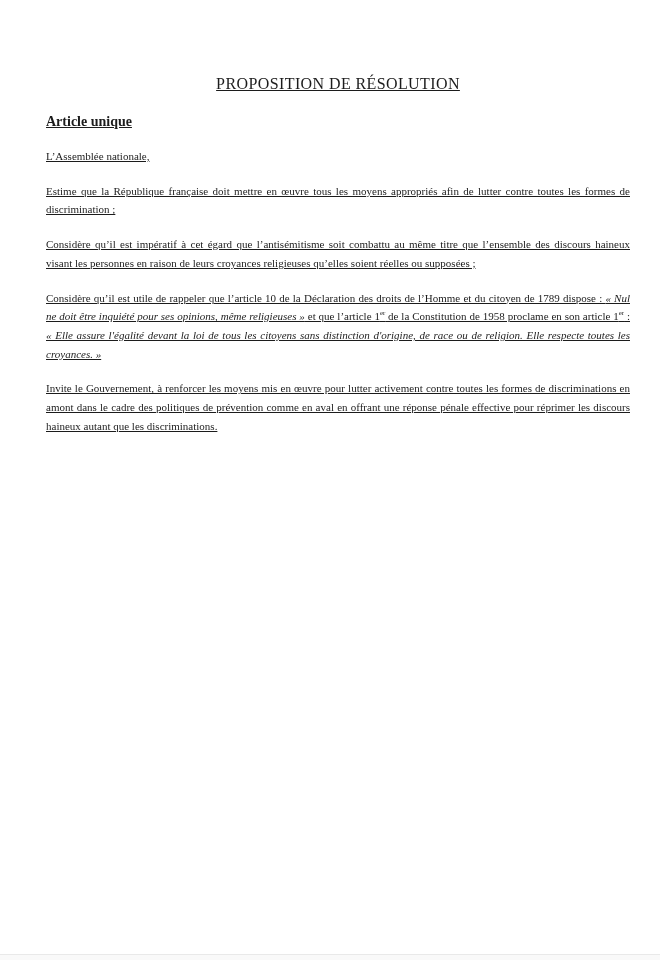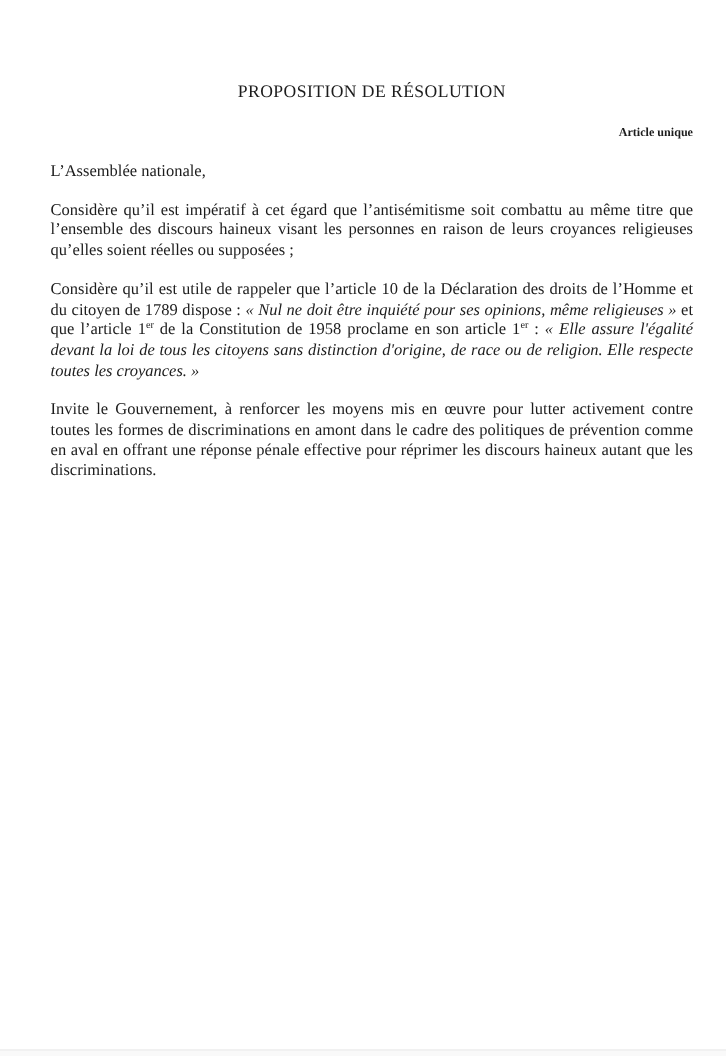--- a/index.html
+++ b/index.html
@@ -10,38 +10,39 @@
     background: #ffffff;
     color: #1c1c1c;
     font-family: "Liberation Serif", "DejaVu Serif", serif;
     position: relative;
     overflow: hidden;
   }
   .page {
     width: 660px;
     height: 953px;
     padding: 74px 30px 0 46px;
+    text-decoration: underline;
   }
   .doc-title {
     font-size: 16px;
     font-weight: 400;
     letter-spacing: 0.4px;
     text-align: center;
     margin: 0 0 19px 0;
     line-height: 19px;
   }
   .article-heading {
-    font-size: 11px;
+    font-size: 14px;
     font-weight: 700;
-    text-align: right;
+    text-align: left;
     margin: 0 0 16px 0;
     line-height: 19px;
   }
   p.para {
-    font-size: 15px;
+    font-size: 11px;
     line-height: 18.7px;
     text-align: justify;
     margin: 0 0 16px 0;
   }
   p.para em { font-style: italic; }
   p.para sup {
     font-size: 62%;
     vertical-align: super;
     line-height: 0;
   }
@@ -56,19 +57,20 @@
   }
 </style>
 </head>
 <body>
 
 <div class="page">
   <h1 class="doc-title">PROPOSITION DE RÉSOLUTION</h1>
   <h2 class="article-heading">Article unique</h2>
   <div id="paragraphs">
       <p class="para"><span>L’Assemblée nationale,</span></p>
+      <p class="para"><span>Estime que la République française doit mettre en œuvre tous les moyens appropriés afin de lutter contre toutes les formes de discrimination ;</span></p>
       <p class="para"><span>Considère qu’il est impératif à cet égard que l’antisémitisme soit combattu au même titre que l’ensemble des discours haineux visant les personnes en raison de leurs croyances religieuses qu’elles soient réelles ou supposées ;</span></p>
       <p class="para"><span>Considère qu’il est utile de rappeler que l’article 10 de la Déclaration des droits de l’Homme et du citoyen de 1789 dispose : </span><em>« Nul ne doit être inquiété pour ses opinions, même religieuses »</em><span> et que l’article 1</span><sup>er</sup><span> de la Constitution de 1958 proclame en son article 1</span><sup>er</sup><span> : </span><em>« Elle assure l'égalité devant la loi de tous les citoyens sans distinction d'origine, de race ou de religion. Elle respecte toutes les croyances. »</em></p>
       <p class="para"><span>Invite le Gouvernement, à renforcer les moyens mis en œuvre pour lutter activement contre toutes les formes de discriminations en amont dans le cadre des politiques de prévention comme en aval en offrant une réponse pénale effective pour réprimer les discours haineux autant que les discriminations.</span></p>
     </div>
 </div>
 
 <div class="bottom-edge"></div>
 
 </body></html>

